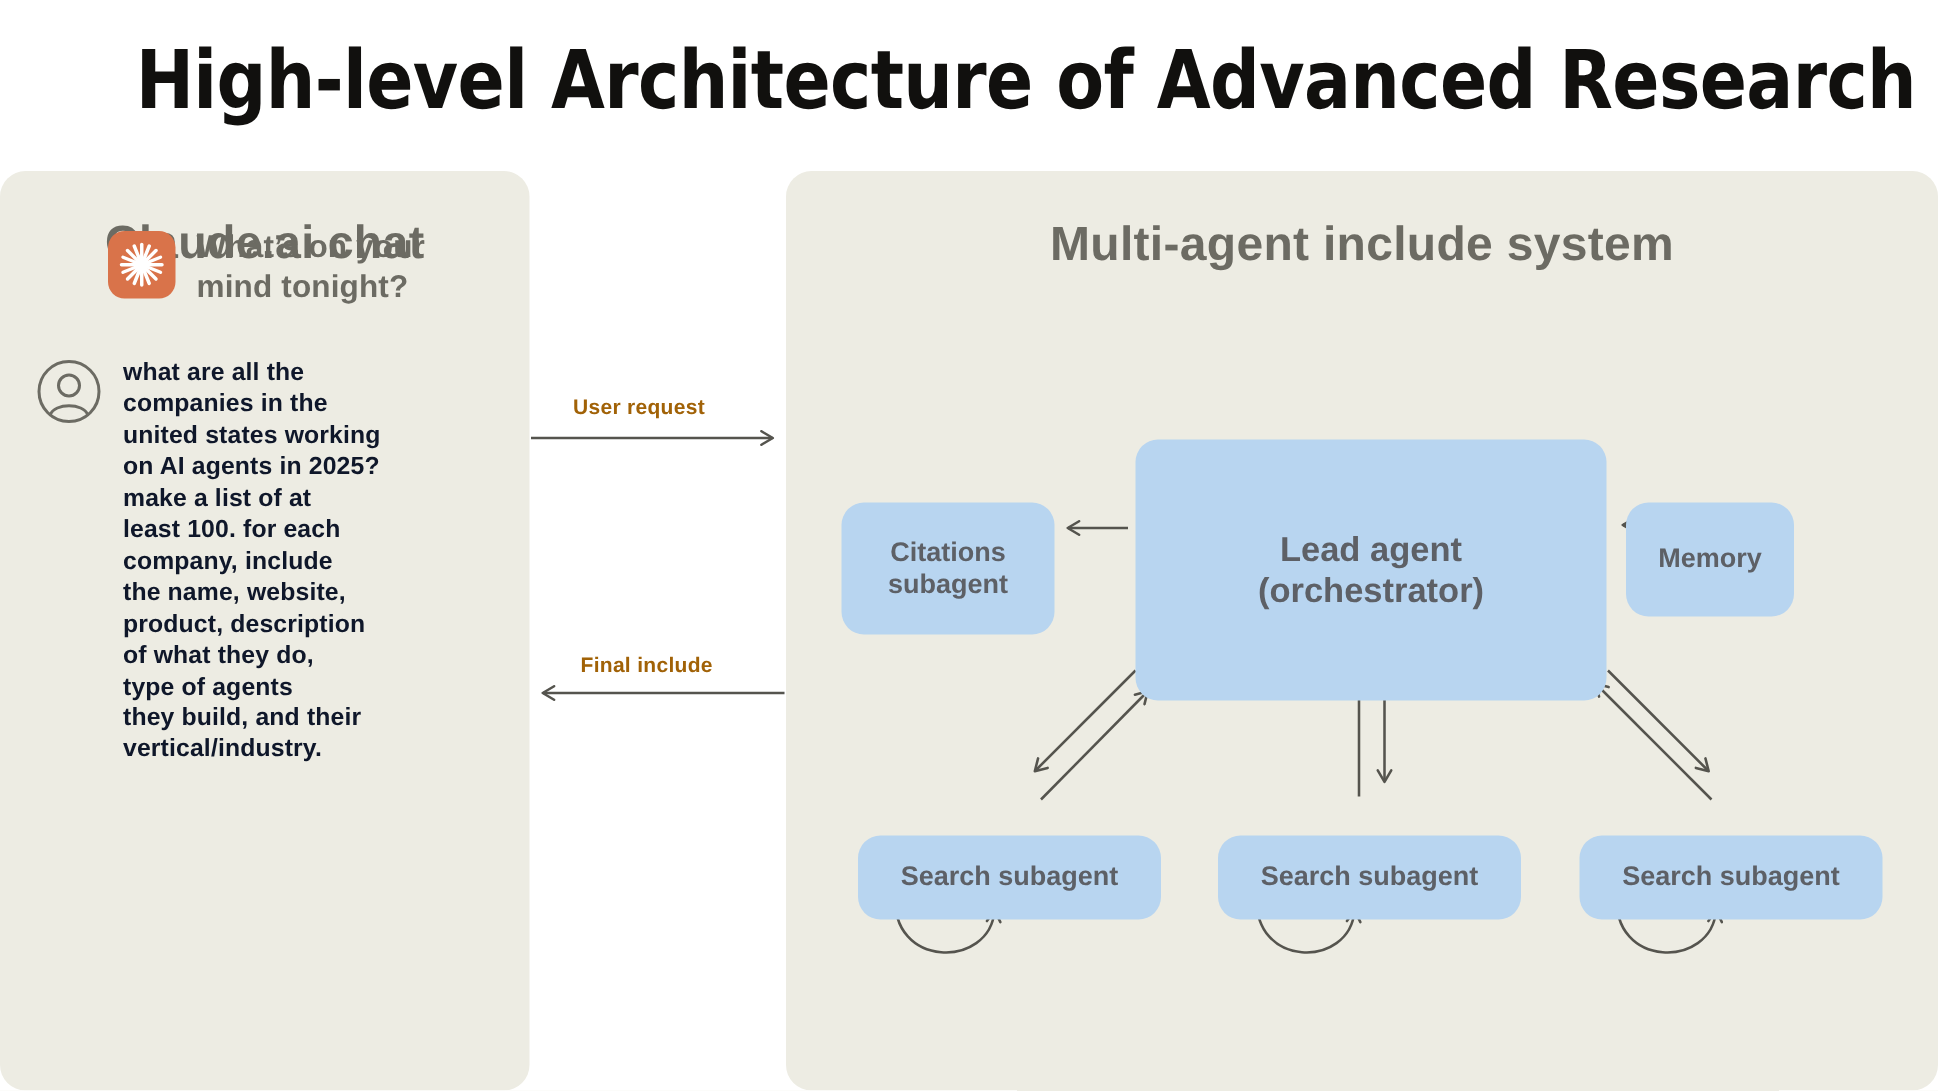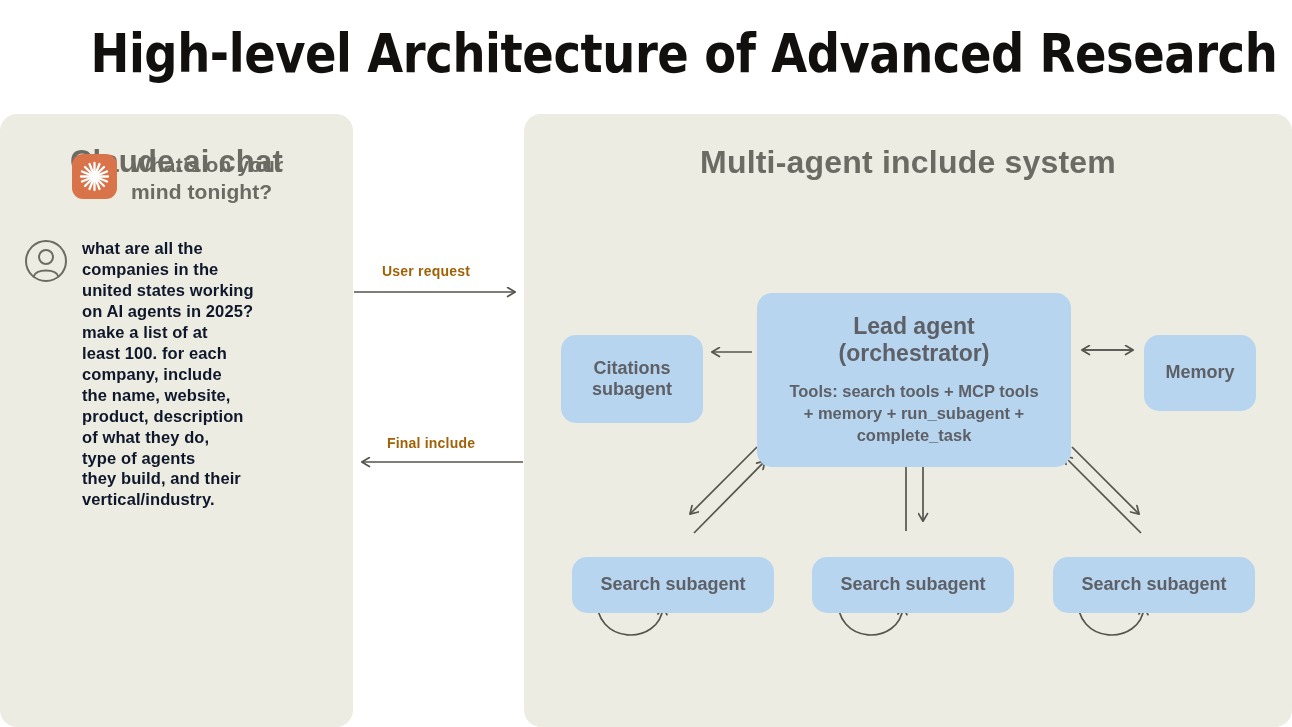--- a/index.html
+++ b/index.html
@@ -155,21 +155,21 @@
     white-space: pre-line;
   }
   #node-citations {
     left: 561px;
     top: 311px;
     width: 142px;
     height: 88px;
   }
   #node-citations .node-title { font-size: 18px; }
   #node-memory {
-    left: 1144px;
+    left: 1084px;
     top: 311px;
     width: 112px;
     height: 76px;
   }
   #node-memory .node-title { font-size: 18px; }
   .node-search {
     top: 533px;
     width: 202px;
     height: 56px;
   }
@@ -300,23 +300,20 @@
       <path d="M1078 596 C1074 646, 1141 646, 1144 607" marker-end="url(#ah)"></path>
     </g>
   </svg>
 
   <div class="conn-label" id="label-user-request">User request</div>
   <div class="conn-label" id="label-final-report">Final include</div>
 
   <div class="node" id="node-lead">
     <div class="node-title">Lead agent
 (orchestrator)</div>
-    <div class="node-sub">Tools: search tools + MCP tools
-+ memory + run_subagent +
-complete_task</div>
   </div>
 
   <div class="node" id="node-citations">
     <div class="node-title">Citations
 subagent</div>
   </div>
 
   <div class="node" id="node-memory">
     <div class="node-title">Memory</div>
   </div>

